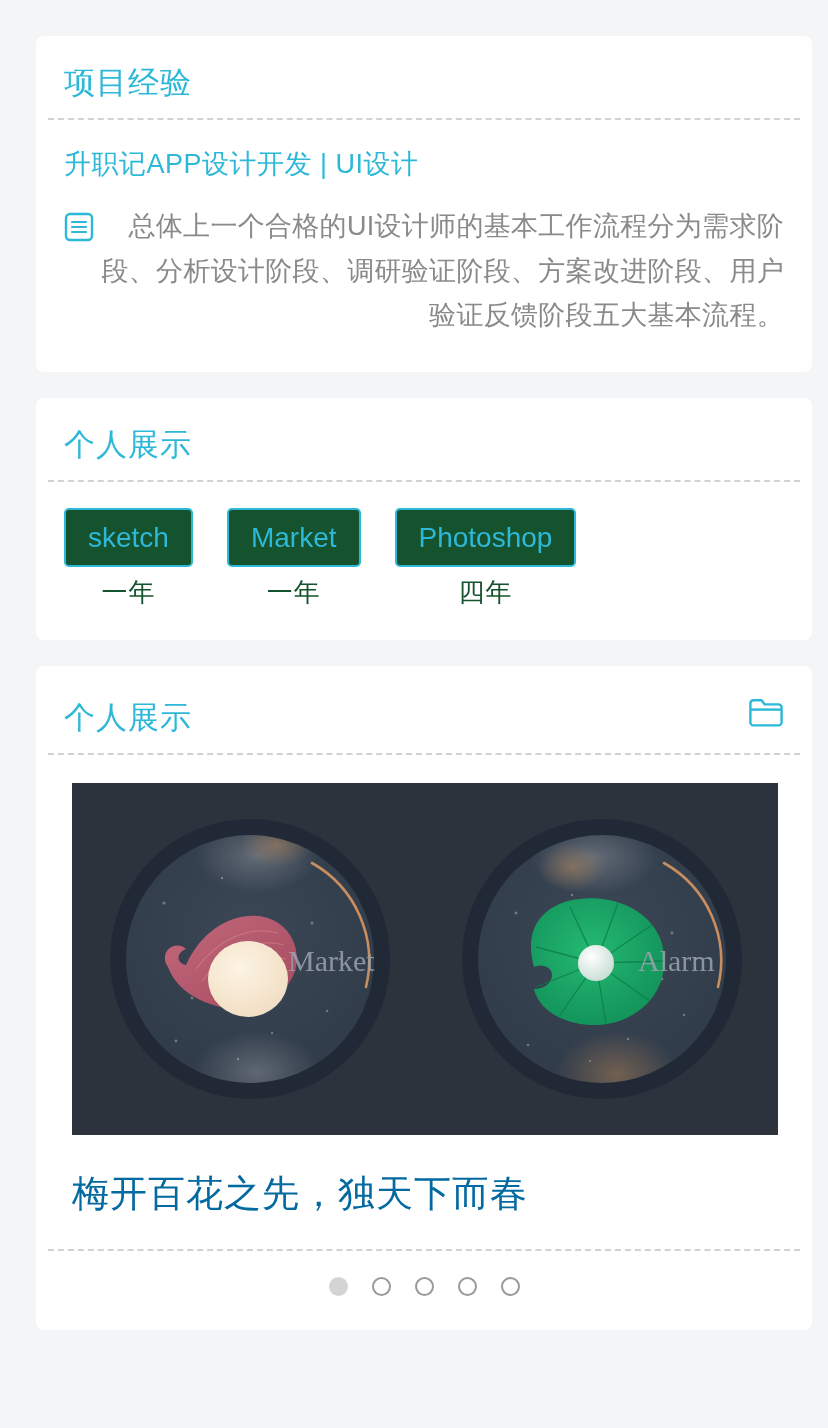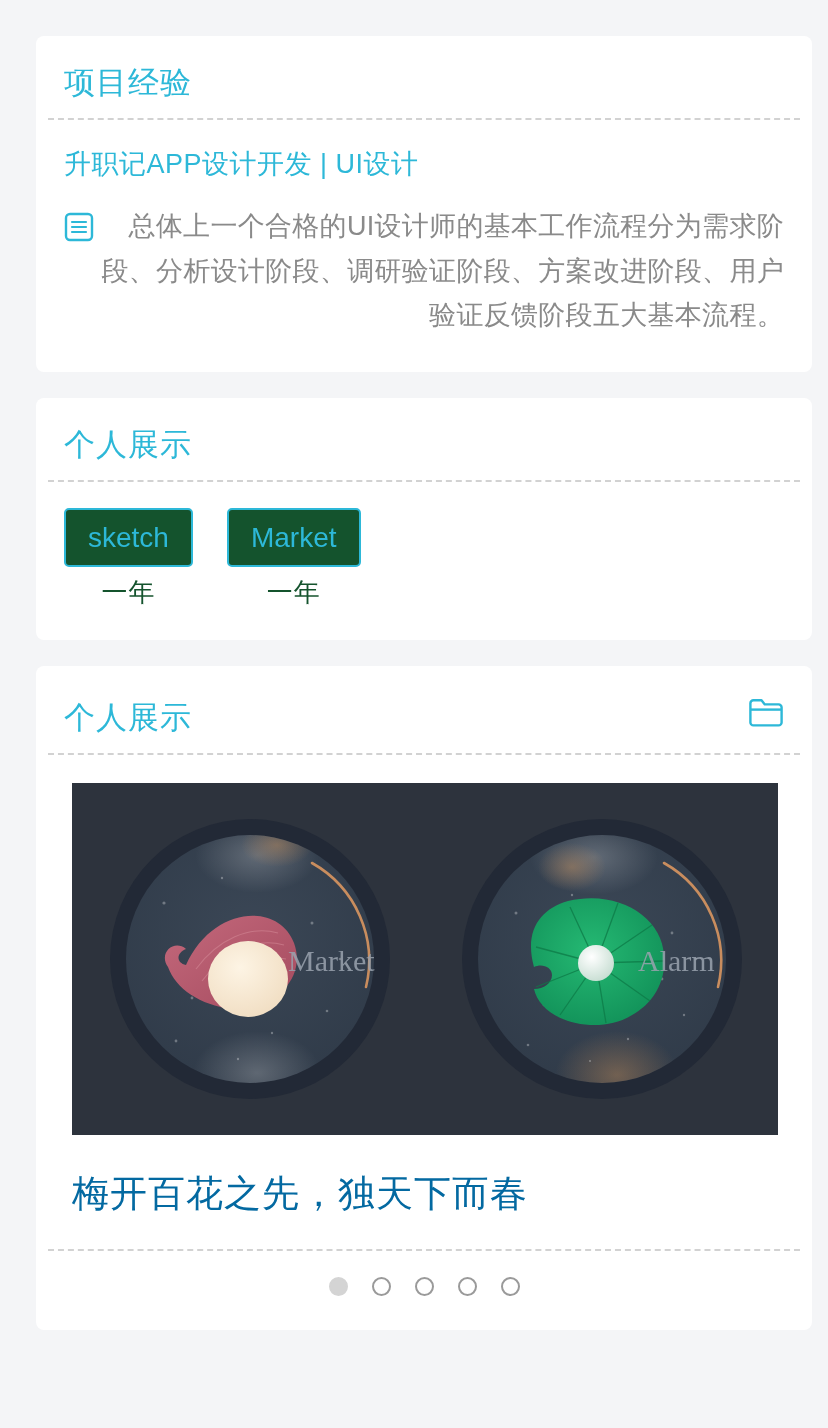--- a/index.html
+++ b/index.html
@@ -187,20 +187,24 @@
       <div class="skill">
         <div class="skill-chip">sketch</div>
         <div class="skill-years">一年</div>
       </div>
 
       <div class="skill">
         <div class="skill-chip">Market</div>
         <div class="skill-years">一年</div>
       </div>
 
+      <div class="skill">
+        <div class="skill-chip">Photoshop</div>
+        <div class="skill-years">四年</div>
+      </div>
 
     </div>
   </section>
 
   <section class="card">
     <div class="card-head">
       <div class="card-title">个人展示</div>
       <span>
         <svg width="36" height="32" viewBox="0 0 36 32">
           <path d="M2.4 7.2 A3 3 0 0 1 5.4 4.2 H13.5 L16.8 8.4 H30.6 A3 3 0 0 1 33.6 11.4 V26.4 A3 3 0 0 1 30.6 29.4 H5.4 A3 3 0 0 1 2.4 26.4 Z" fill="none" stroke="#2db8d8" stroke-width="2.4" stroke-linejoin="round"></path>

